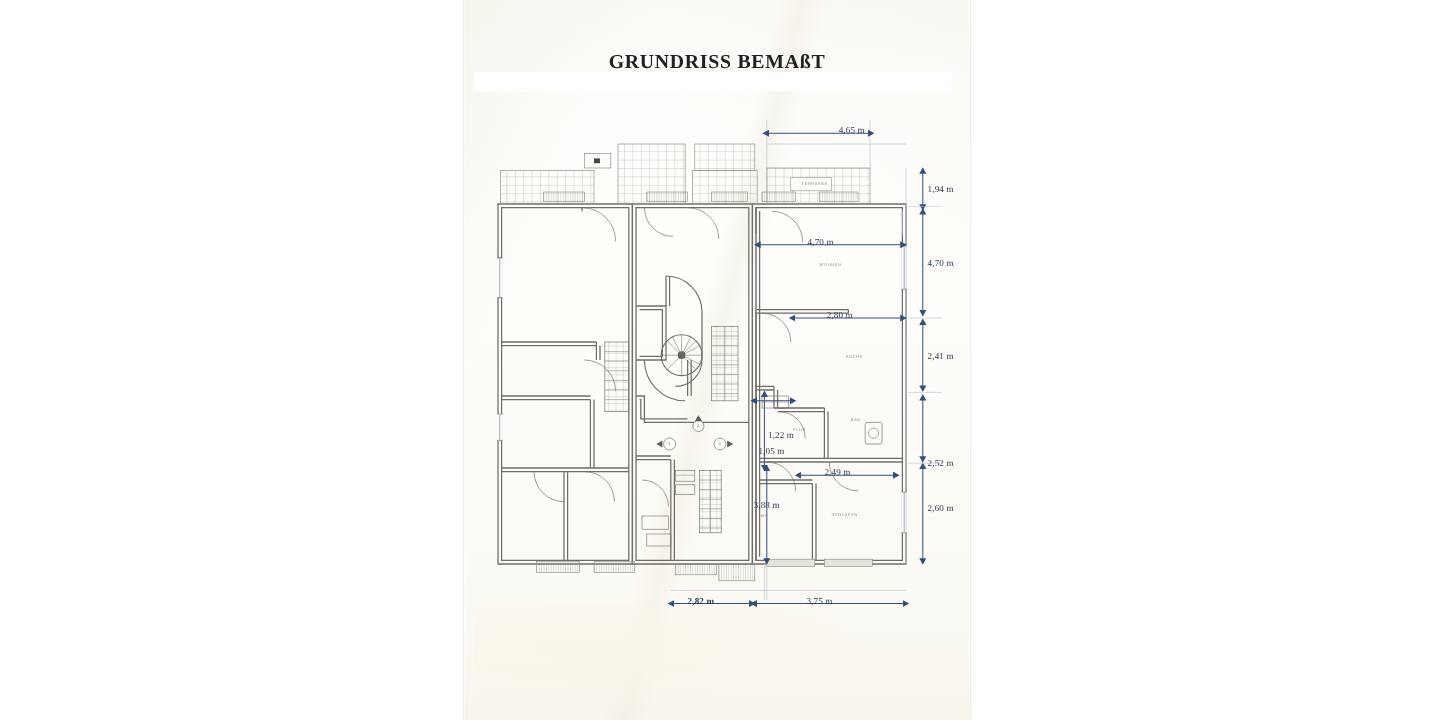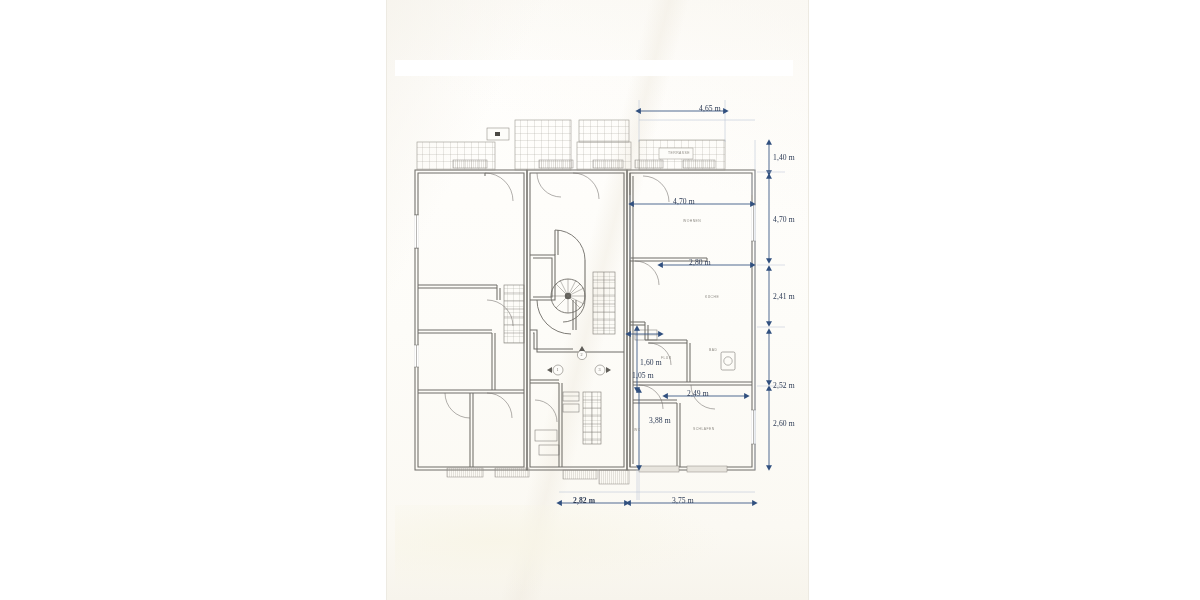--- a/index.html
+++ b/index.html
@@ -58,20 +58,21 @@
 </head>
 <body>
 
 <div id="stage">
 
   <div id="sheet">
     <div id="fold"></div>
     <div id="topband"></div>
     <div id="yellowish"></div>
 
+    <div id="title">GRUNDRISS BEMAßT</div>
 
     <div id="plan">
     <svg width="421" height="600" viewBox="0 0 421 600" xmlns="http://www.w3.org/2000/svg">
       <defs>
 
         <pattern id="gridhatch" width="7" height="7" patternUnits="userSpaceOnUse">
           <rect width="7" height="7" fill="none"></rect>
           <path d="M0 0 H7 M0 0 V7" stroke="#a7a49c" stroke-width="0.5"></path>
         </pattern>
 
@@ -331,33 +332,33 @@
       <g fill="#5f5d58" stroke="none">
         <path d="M160 370 L165 367 L165 373 z"></path>
         <path d="M224 370 L219 367 L219 373 z"></path>
         <path d="M195 346 L192 351 L198 351 z"></path>
       </g>
     </svg>
     </div>
 
     <div class="dim" style="left:276px;top:104px;margin-left:36px;">4,65 m</div>
 
-    <div class="dim v" style="left:386px;top:153px;">1,40 m</div>
+    <div class="dim v" style="left:386px;top:153px;">1,94 m</div>
     <div class="dim v" style="left:386px;top:215px;">4,70 m</div>
     <div class="dim v" style="left:386px;top:292px;">2,41 m</div>
     <div class="dim v" style="left:386px;top:349px;margin-top:32px;">2,52 m</div>
     <div class="dim v" style="left:386px;top:419px;">2,60 m</div>
 
     <div class="dim" style="left:286px;top:197px;">4,70 m</div>
     <div class="dim" style="left:302px;top:258px;">2,80 m</div>
     <div class="dim" style="left:245px;top:326px;margin-top:45px;">1,05 m</div>
     <div class="dim" style="left:300px;top:389px;text-align:right;">2,49 m</div>
 
-    <div class="dim v" style="left:253px;top:358px;">1,60 m</div>
-    <div class="dim v" style="left:262px;top:416px;">3,88 m</div>
+    <div class="dim v" style="left:253px;top:358px;">1,22 m</div>
+    <div class="dim v" style="left:241px;top:416px;">3,88 m</div>
 
     <div class="dim" style="left:186px;top:496px;font-weight:bold;">2,82 m</div>
     <div class="dim" style="left:285px;top:496px;text-align:right;">3,75 m</div>
 
     <div class="rlabel" style="left:281px;top:151px;">TERRASSE</div>
     <div class="rlabel" style="left:296px;top:219px;">WOHNEN</div>
     <div class="rlabel" style="left:318px;top:295px;">KÜCHE</div>
     <div class="rlabel" style="left:322px;top:348px;">BAD</div>
     <div class="rlabel" style="left:274px;top:356px;">FLUR</div>
     <div class="rlabel" style="left:306px;top:427px;">SCHLAFEN</div>

